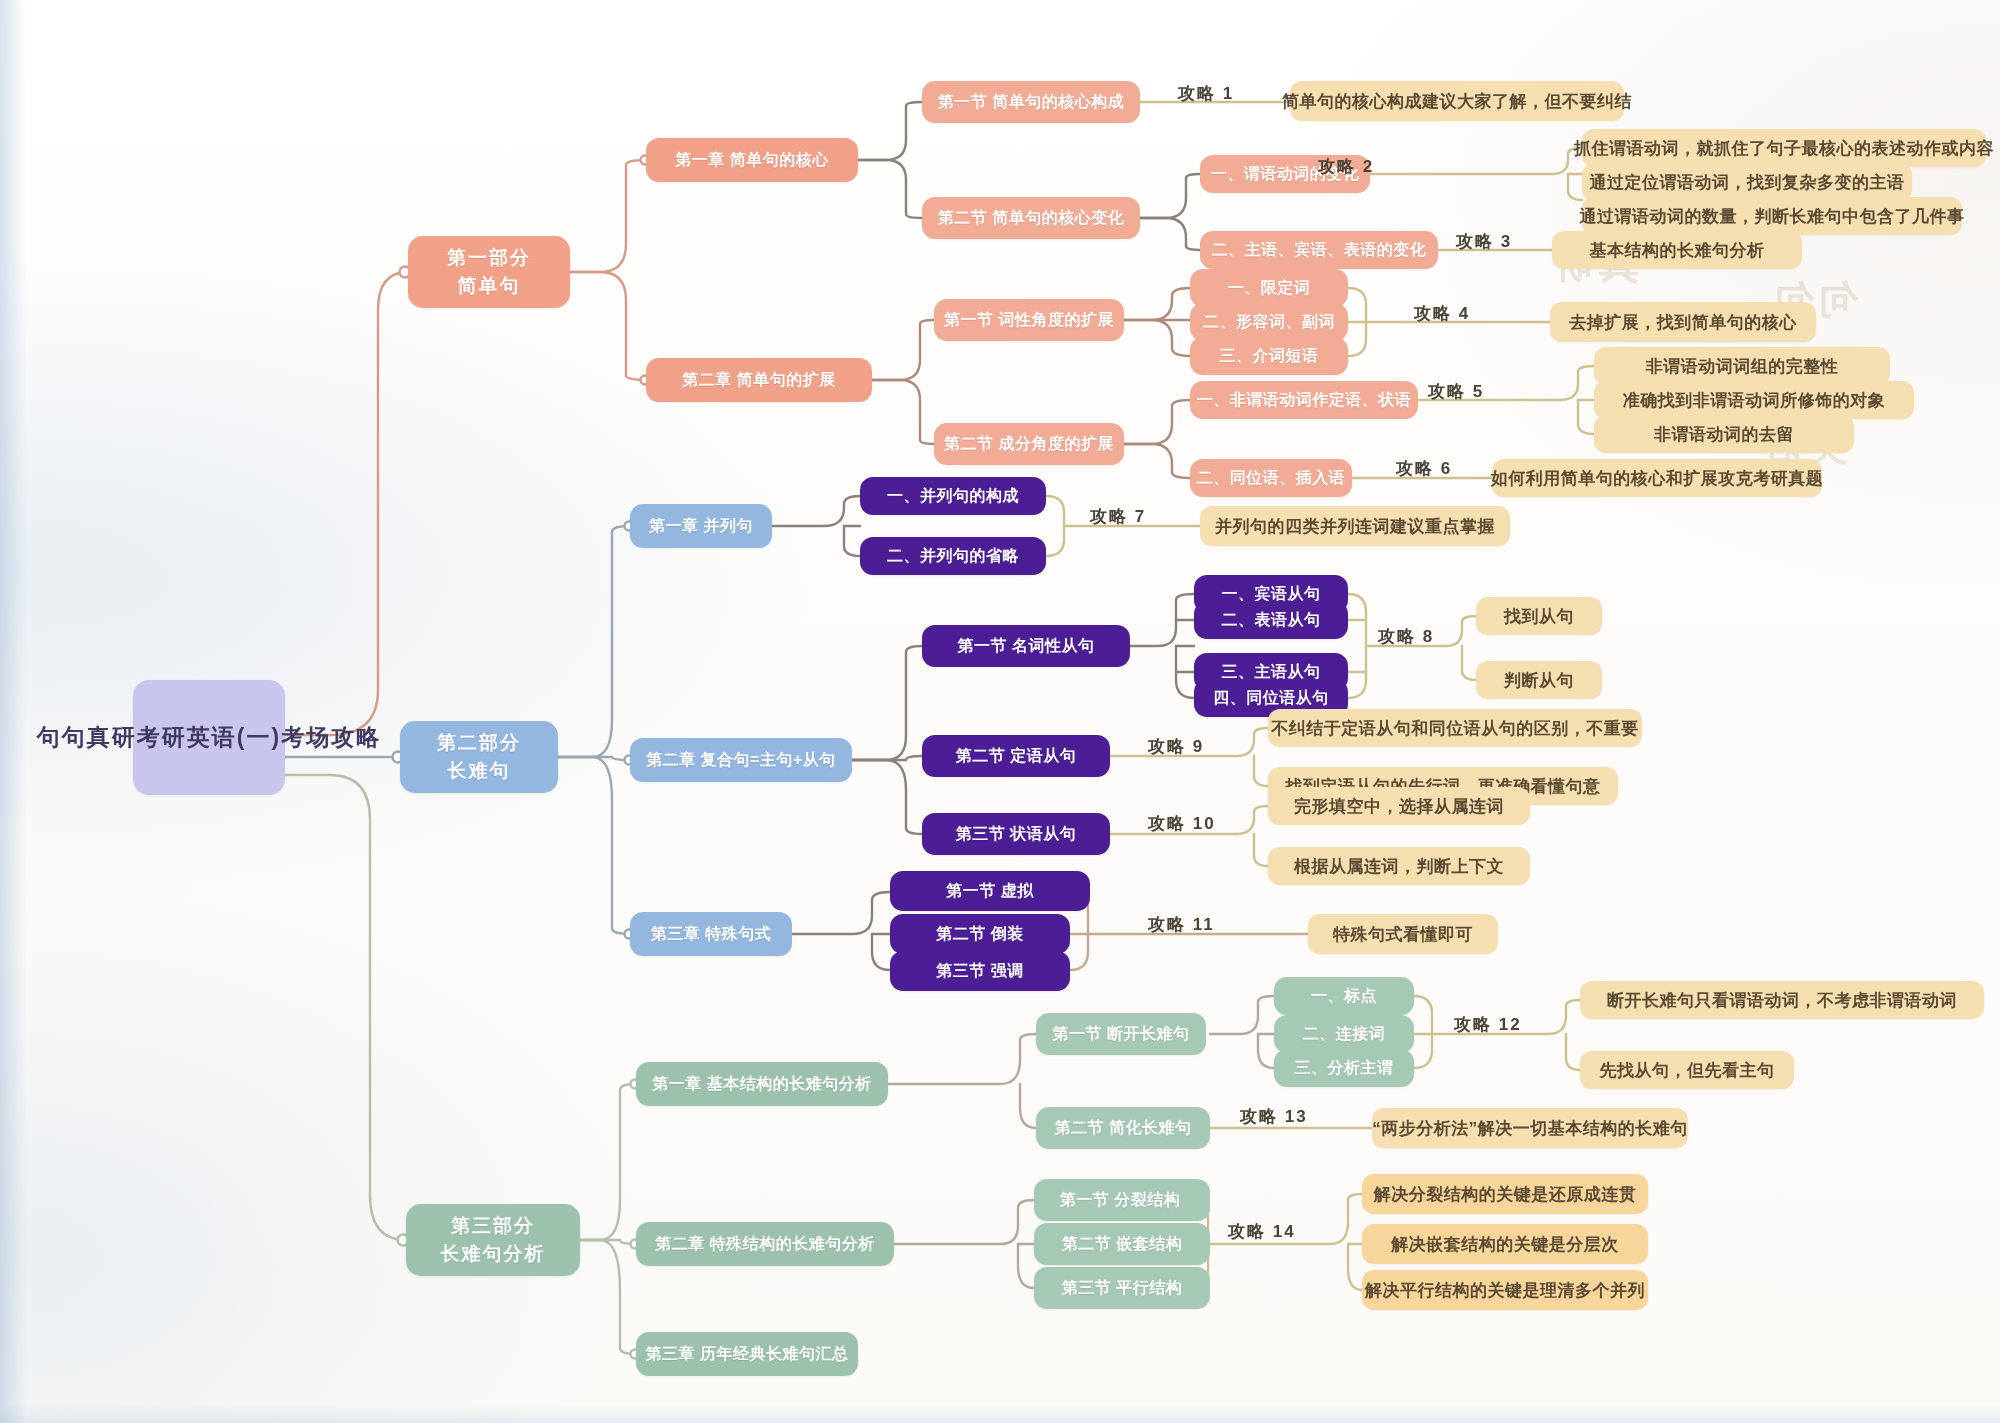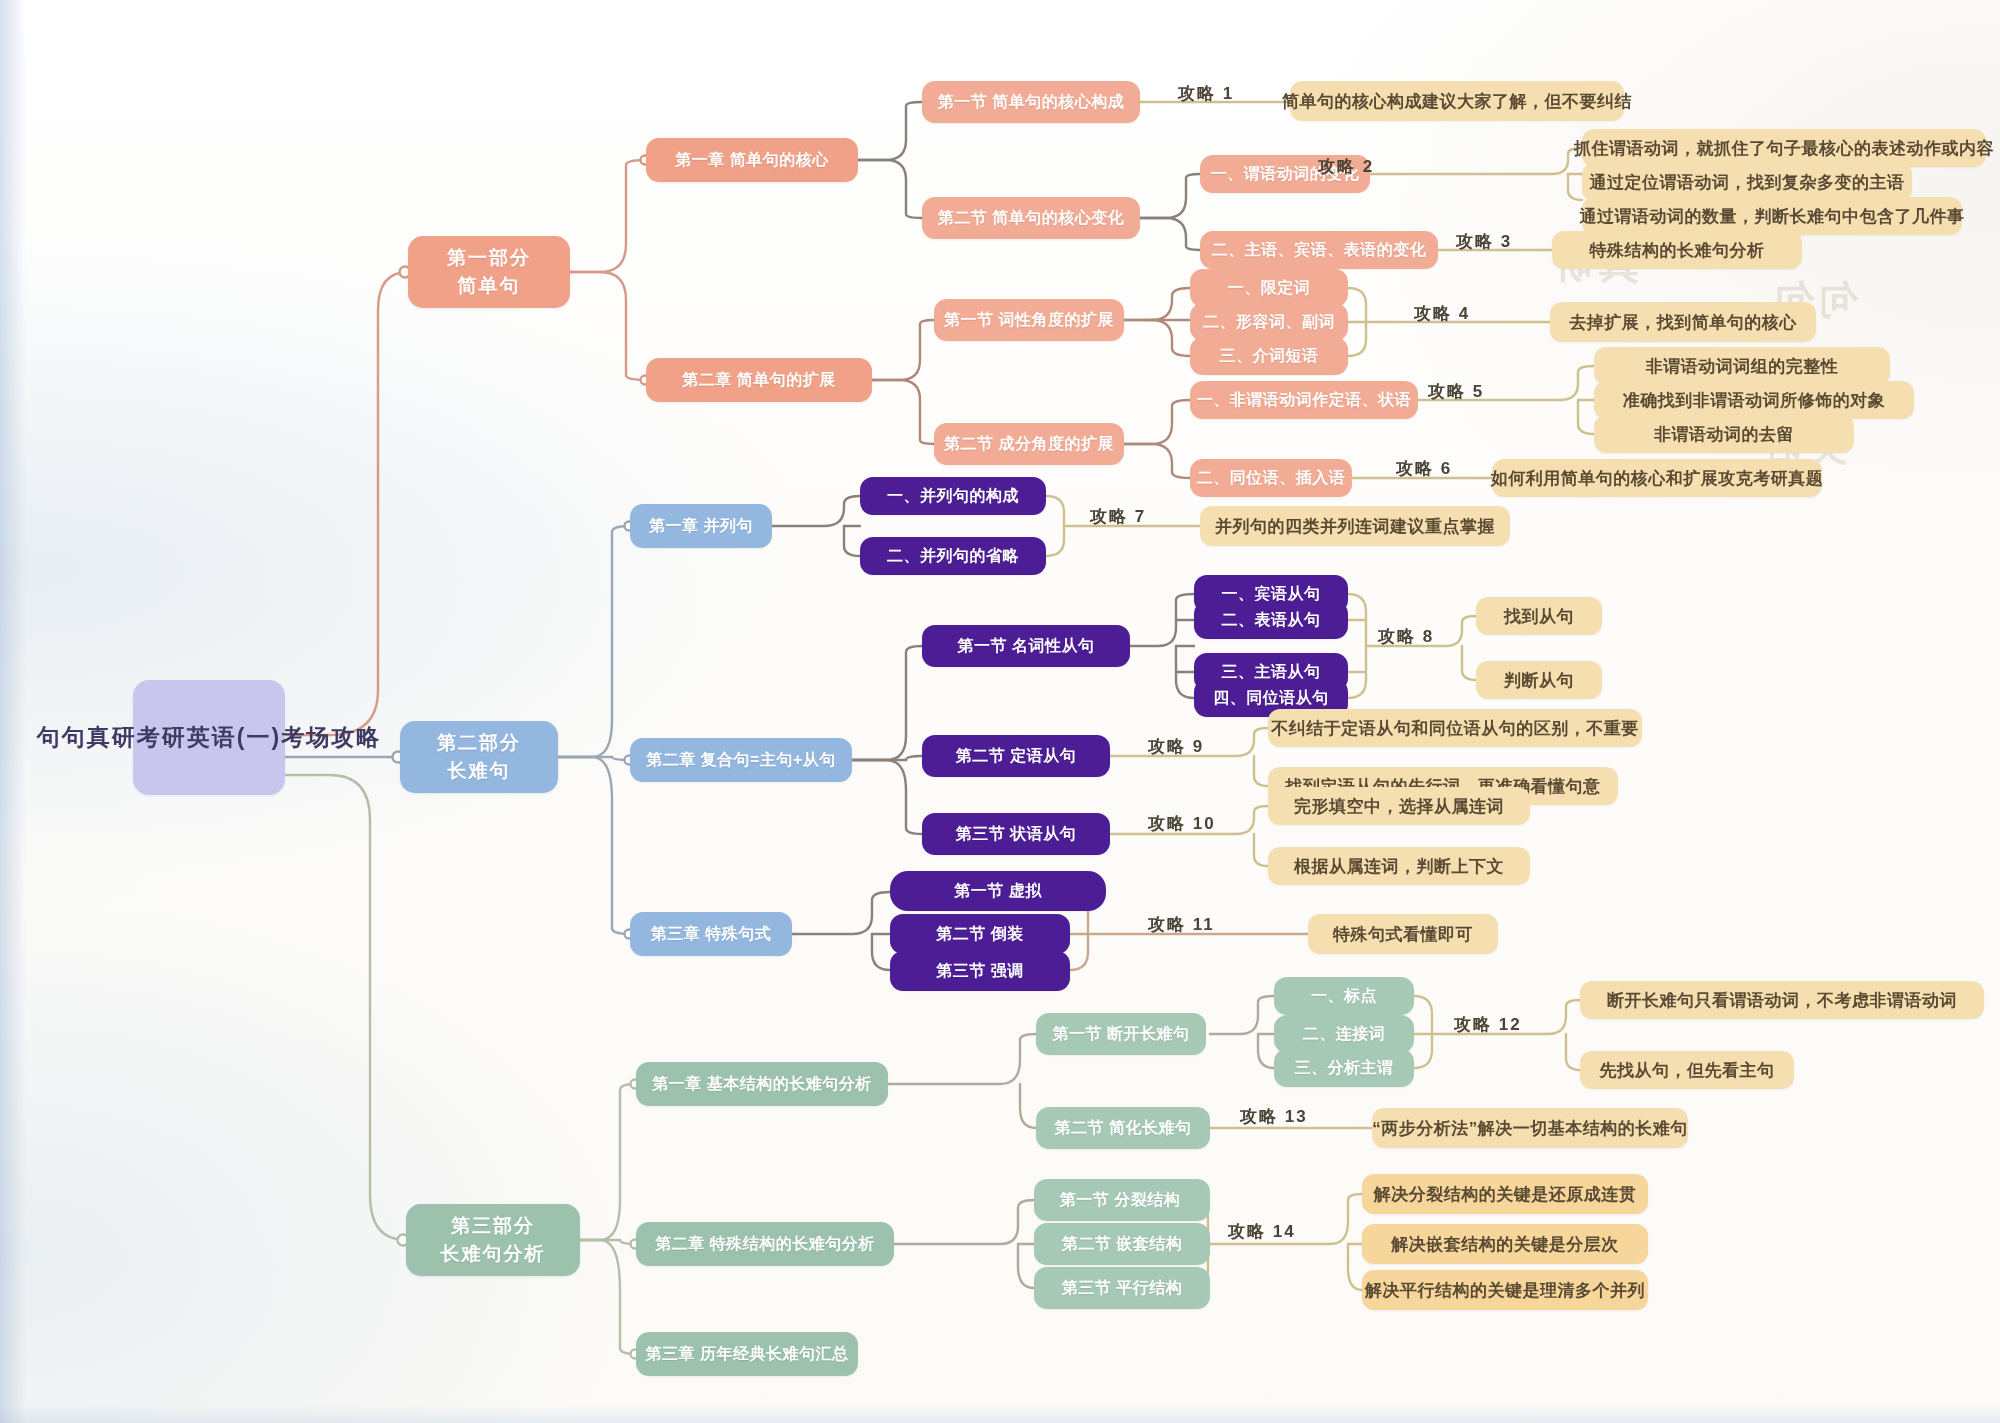--- a/index.html
+++ b/index.html
@@ -318,21 +318,21 @@
 <div class="node pill orange-l" style="left:1190px;top:303px;width:158px;height:38px;">二、形容词、副词</div>
 <div class="node pill orange-l" style="left:1190px;top:337px;width:158px;height:38px;">三、介词短语</div>
 
 <div class="node pill orange-l" style="left:1190px;top:381px;width:228px;height:38px;">一、非谓语动词作定语、状语</div>
 <div class="node pill orange-l" style="left:1190px;top:459px;width:162px;height:38px;">二、同位语、插入语</div>
 
 <div class="node tip" style="left:1290px;top:81px;width:334px;height:40px;">简单句的核心构成建议大家了解，但不要纠结</div>
 <div class="node tip" style="left:1582px;top:129px;width:404px;height:38px;">抓住谓语动词，就抓住了句子最核心的表述动作或内容</div>
 <div class="node tip" style="left:1582px;top:163px;width:330px;height:38px;">通过定位谓语动词，找到复杂多变的主语</div>
 <div class="node tip" style="left:1582px;top:197px;width:380px;height:38px;">通过谓语动词的数量，判断长难句中包含了几件事</div>
-<div class="node tip" style="left:1552px;top:231px;width:250px;height:38px;">特殊结构的长难句分析</div>
+<div class="node tip" style="left:1552px;top:231px;width:250px;height:38px;">基本结构的长难句分析</div>
 <div class="node tip" style="left:1550px;top:302px;width:266px;height:40px;">去掉扩展，找到简单句的核心</div>
 <div class="node tip" style="left:1594px;top:347px;width:296px;height:38px;">非谓语动词词组的完整性</div>
 <div class="node tip" style="left:1594px;top:381px;width:320px;height:38px;">准确找到非谓语动词所修饰的对象</div>
 <div class="node tip" style="left:1594px;top:415px;width:260px;height:38px;">非谓语动词的去留</div>
 <div class="node tip" style="left:1492px;top:459px;width:330px;height:38px;">如何利用简单句的核心和扩展攻克考研真题</div>
 
 <div class="node pill blue" style="left:630px;top:504px;width:142px;height:44px;">第一章  并列句</div>
 <div class="node pill blue" style="left:630px;top:738px;width:222px;height:44px;">第二章  复合句=主句+从句</div>
 <div class="node pill blue" style="left:630px;top:912px;width:162px;height:44px;">第三章  特殊句式</div>
 
@@ -350,21 +350,21 @@
 <div class="node pill blue-l" style="left:1194px;top:679px;width:154px;height:38px;">四、同位语从句</div>
 
 <div class="node tip" style="left:1476px;top:597px;width:126px;height:38px;">找到从句</div>
 <div class="node tip" style="left:1476px;top:661px;width:126px;height:38px;">判断从句</div>
 
 <div class="node tip" style="left:1268px;top:709px;width:374px;height:38px;">不纠结于定语从句和同位语从句的区别，不重要</div>
 <div class="node tip" style="left:1268px;top:767px;width:350px;height:38px;">找到定语从句的先行词，更准确看懂句意</div>
 <div class="node tip" style="left:1268px;top:787px;width:262px;height:38px;">完形填空中，选择从属连词</div>
 <div class="node tip" style="left:1268px;top:847px;width:262px;height:38px;">根据从属连词，判断上下文</div>
 
-<div class="node pill blue-l" style="left:890px;top:871px;width:216px;height:40px;border-radius:18px;">第一节  虚拟</div>
+<div class="node pill blue-l" style="left:890px;top:871px;width:200px;height:40px;">第一节  虚拟</div>
 <div class="node pill blue-l" style="left:890px;top:914px;width:180px;height:40px;">第二节  倒装</div>
 <div class="node pill blue-l" style="left:890px;top:951px;width:180px;height:40px;">第三节  强调</div>
 <div class="node tip" style="left:1308px;top:914px;width:190px;height:40px;">特殊句式看懂即可</div>
 
 <div class="node pill green" style="left:636px;top:1062px;width:252px;height:44px;">第一章  基本结构的长难句分析</div>
 <div class="node pill green" style="left:636px;top:1222px;width:258px;height:44px;">第二章  特殊结构的长难句分析</div>
 <div class="node pill green" style="left:636px;top:1332px;width:222px;height:44px;">第三章  历年经典长难句汇总</div>
 
 <div class="node pill green-l" style="left:1036px;top:1013px;width:170px;height:42px;text-align:right;">第一节  断开长难句</div>
 <div class="node pill green-l" style="left:1036px;top:1107px;width:174px;height:42px;">第二节  简化长难句</div>

